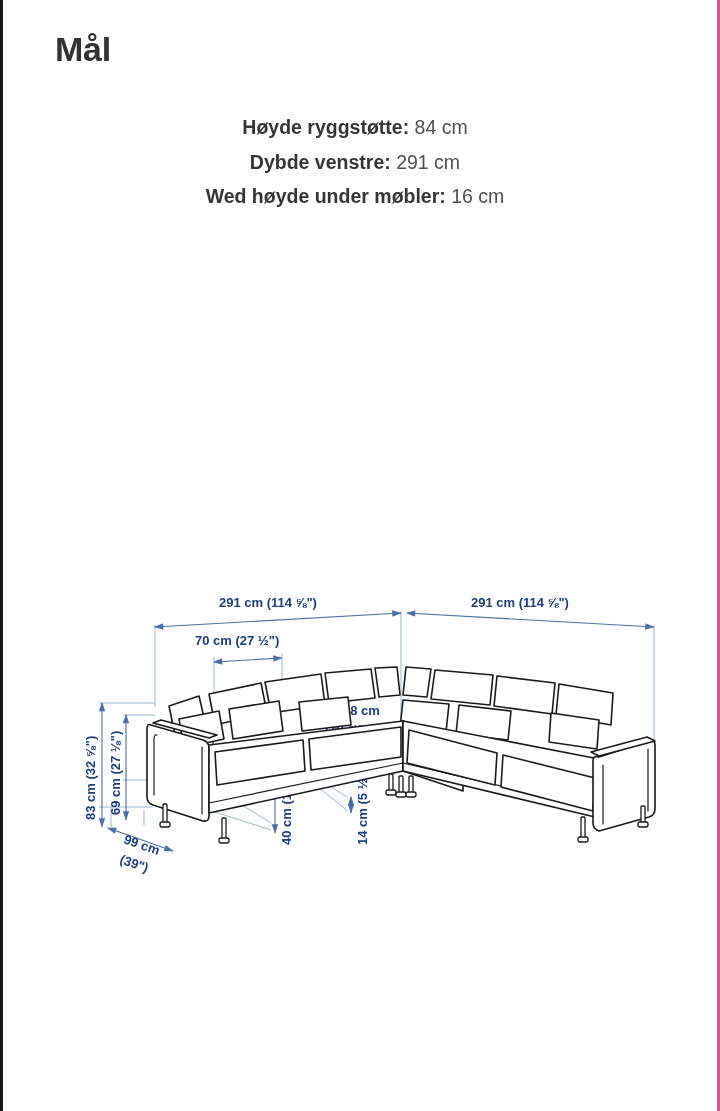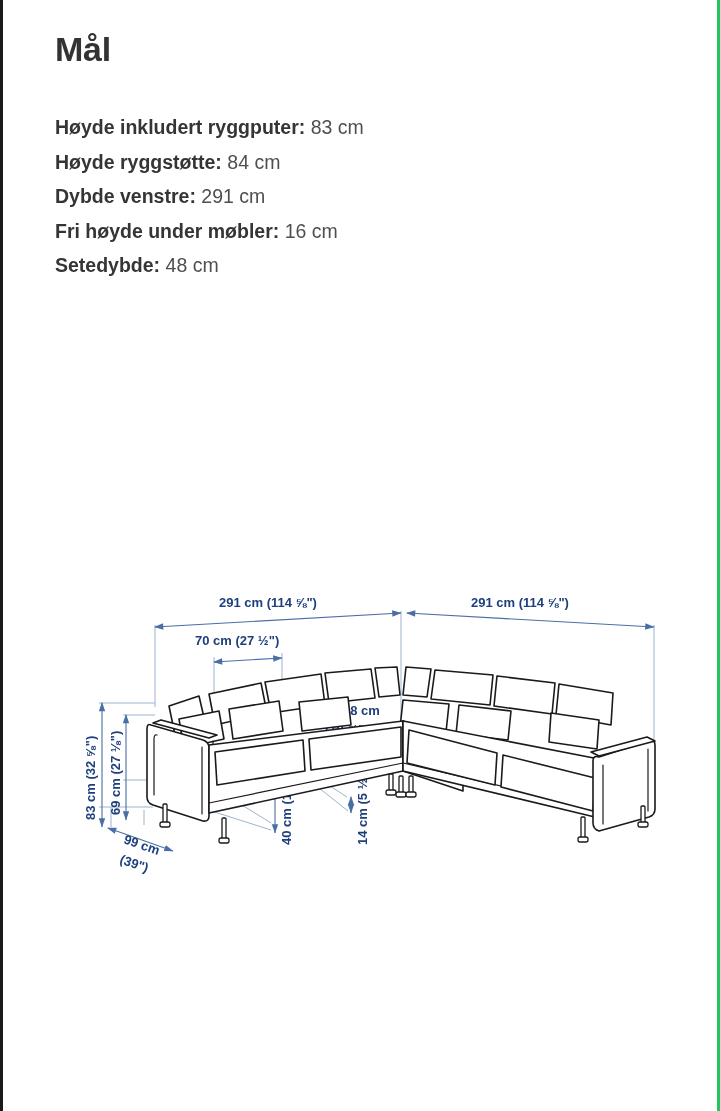--- a/index.html
+++ b/index.html
@@ -12,22 +12,23 @@
     height: 1111px;
     position: relative;
     font-family: "Liberation Sans", sans-serif;
     overflow: hidden;
   }
   .page {
     position: absolute;
     inset: 0;
     background: #ffffff;
     border-left: 3px solid #1a1a1a;
-    border-right: 3px solid #22c55e;
+    border-right: 3px solid #ec4899;
     box-sizing: border-box;
+    text-align: center;
   }
   .content {
     position: absolute;
     left: 0; top: 0; right: 0; bottom: 0;
   }
 
   
   .page-title {
     position: absolute;
     left: 52px;
@@ -108,39 +109,31 @@
 </style>
 </head>
 <body>
 
 <div class="page">
   <div class="content">
 
     <div class="page-title">Mål</div>
 
     <div class="spec-list">
-      <div class="spec-row">
-        <span class="spec-label">Høyde inkludert ryggputer:</span>
-        <span class="spec-value">83 cm</span>
-      </div>
       <div class="spec-row">
         <span class="spec-label">Høyde ryggstøtte:</span>
         <span class="spec-value">84 cm</span>
       </div>
       <div class="spec-row">
         <span class="spec-label">Dybde venstre:</span>
         <span class="spec-value">291 cm</span>
       </div>
       <div class="spec-row">
-        <span class="spec-label">Fri høyde under møbler:</span>
+        <span class="spec-label">Wed høyde under møbler:</span>
         <span class="spec-value">16 cm</span>
-      </div>
-      <div class="spec-row">
-        <span class="spec-label">Setedybde:</span>
-        <span class="spec-value">48 cm</span>
       </div>
     </div>
 
     <div class="diagram">
       <svg width="720" height="320" viewBox="0 0 720 320" xmlns="http://www.w3.org/2000/svg">
 
         <defs>
           <marker id="ar" markerWidth="9" markerHeight="7" refX="8" refY="3.5" orient="auto">
             <path d="M0,0.6 L8.5,3.5 L0,6.4 Z" fill="#4a6fa5"></path>
           </marker>

